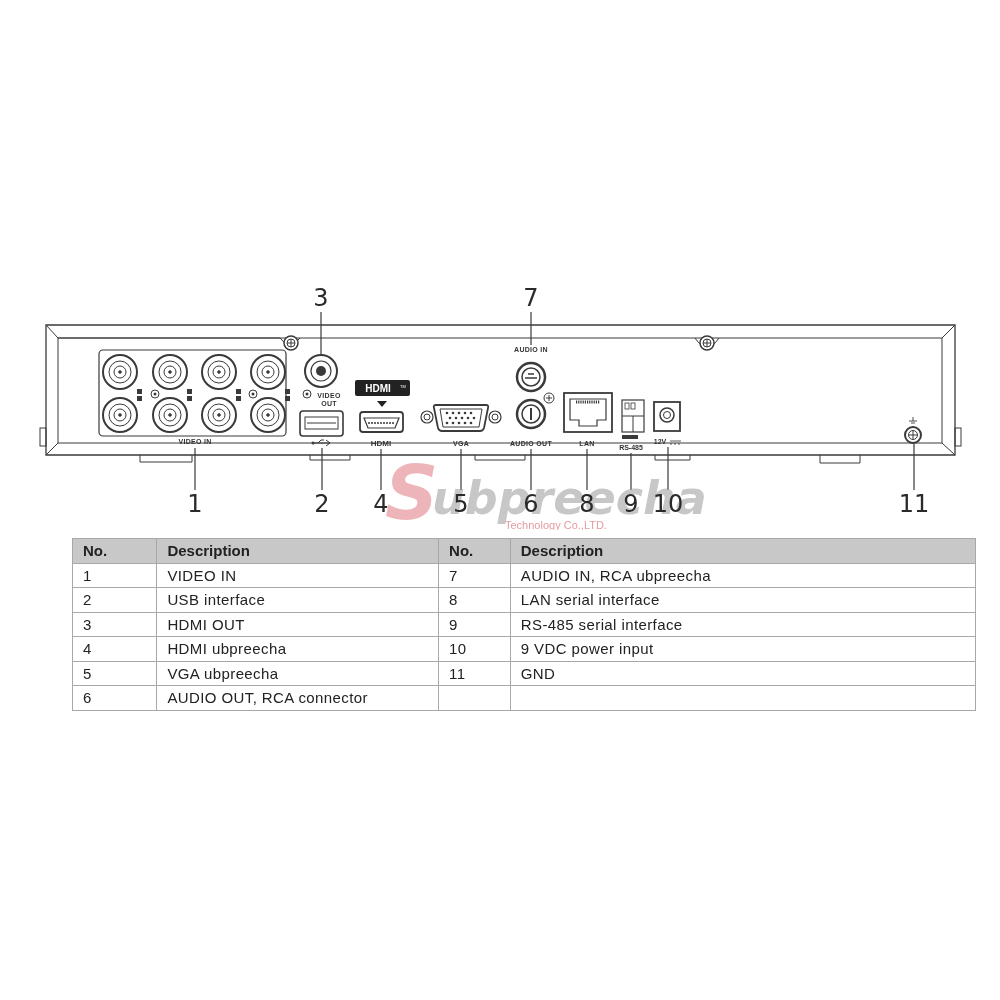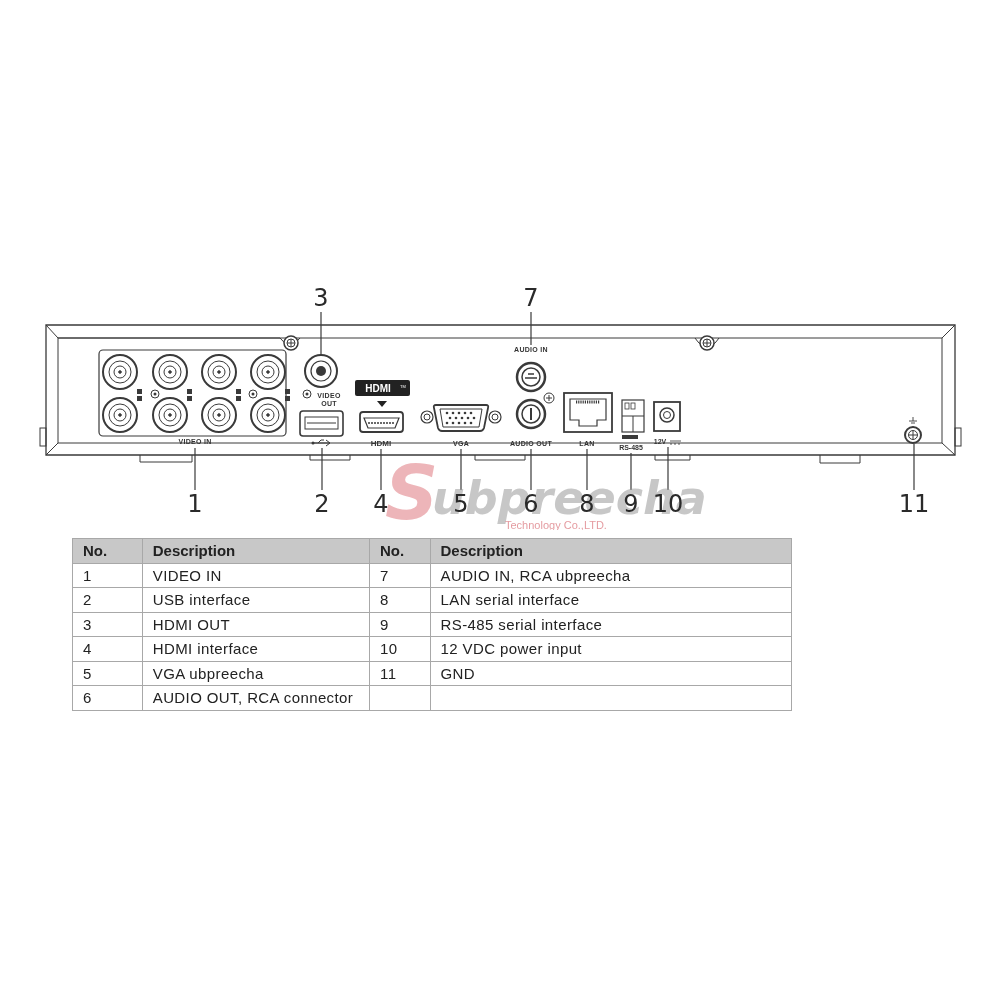--- a/index.html
+++ b/index.html
@@ -8,21 +8,21 @@
   svg text { font-family:"Liberation Sans", sans-serif; }
   .callout-num { font-family:"DejaVu Sans", sans-serif; font-size:24px; fill:#2a2a2a; }
   .port-label { font-size:7px; font-weight:bold; fill:#333; letter-spacing:0.3px; }
 
   
   .wm-main { font-family:"DejaVu Sans", sans-serif; font-weight:bold; font-style:italic; font-size:46px; fill:#9a9a9a; opacity:0.55; }
   .wm-s { font-family:"DejaVu Sans", sans-serif; font-weight:bold; font-style:italic; font-size:74px; fill:#e07a80; opacity:0.55; }
   .wm-sub { font-family:"Liberation Sans", sans-serif; font-size:11px; fill:#e08a90; opacity:0.85; }
 
   
-  table.spec { position:absolute; left:72px; top:538px; width:720px; border-collapse:collapse; font-family:"Liberation Sans", sans-serif; font-size:15px; color:#222; }
+  table.spec { position:absolute; left:72px; top:538px; width:904px; border-collapse:collapse; font-family:"Liberation Sans", sans-serif; font-size:15px; color:#222; }
   table.spec th, table.spec td { border:1px solid #a8a8a8; height:23.5px; padding:0 0 0 10px; text-align:left; }
   table.spec th { background:#c8c8c8; font-weight:bold; font-size:15px; }
   table.spec td { background:#fff; letter-spacing:0.4px; }
   col.c1 { width:80px; } col.c2 { width:267px; } col.c3 { width:68px; } col.c4 { width:441px; }
 </style>
 </head>
 <body>
 
 <svg class="abs" style="left:0;top:0" width="1000" height="530" viewBox="0 0 1000 530">
   <g fill="none" stroke="#3a3a3a" stroke-width="1.3">
@@ -297,23 +297,23 @@
       <td>LAN serial interface</td>
     </tr>
     <tr>
       <td>3</td>
       <td>HDMI OUT</td>
       <td>9</td>
       <td>RS-485 serial interface</td>
     </tr>
     <tr>
       <td>4</td>
-      <td>HDMI interface</td>
+      <td>HDMI ubpreecha</td>
       <td>10</td>
-      <td>12 VDC power input</td>
+      <td>9 VDC power input</td>
     </tr>
     <tr>
       <td>5</td>
       <td>VGA ubpreecha</td>
       <td>11</td>
       <td>GND</td>
     </tr>
     <tr>
       <td>6</td>
       <td>AUDIO OUT, RCA connector</td>

